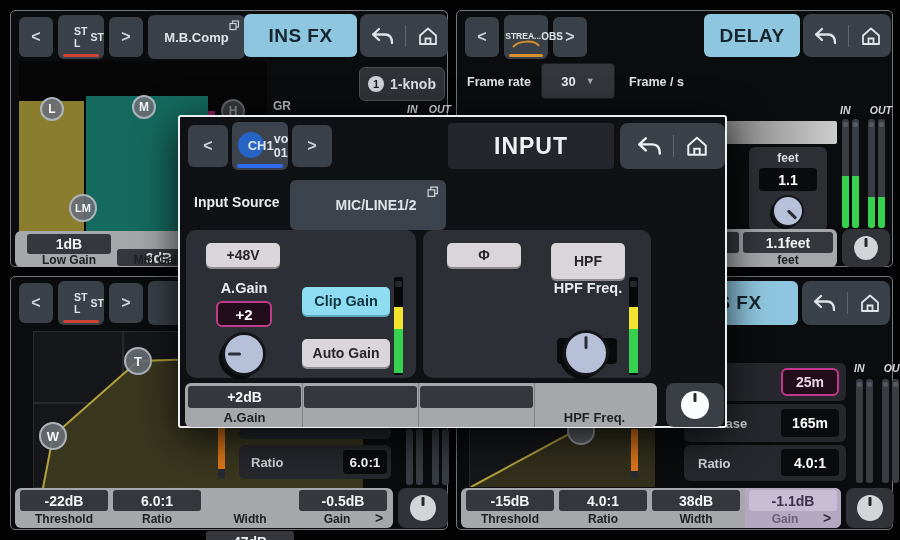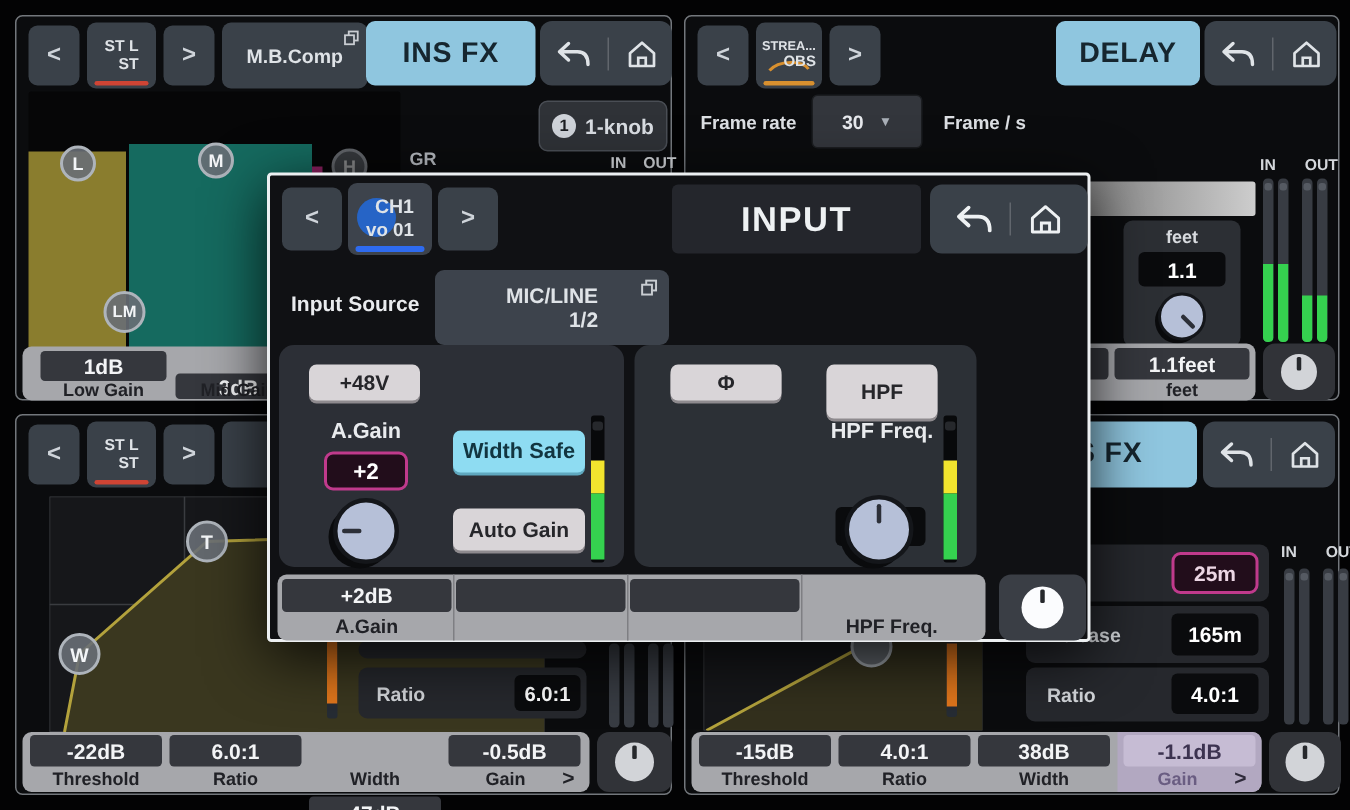--- a/index.html
+++ b/index.html
@@ -2,21 +2,21 @@
 <html><head>
 <meta charset="utf-8">
 <style>
   * { box-sizing: border-box; margin: 0; padding: 0; }
   html,body { background:#000; }
   body { font-family:"Liberation Sans","DejaVu Sans",sans-serif; }
   #screen { position:relative; width:900px; height:540px; background:#030304; overflow:hidden; }
   .abs { position:absolute; }
   .panel { position:absolute; background:#0b0c0e; border:1px solid #73777c; border-radius:5px; }
   .btn { position:absolute; background:#3a4149; border-radius:6px; color:#dfe3e7; display:flex; align-items:center; justify-content:center; font-weight:bold; }
-  .btn .two { display:flex; flex-direction:column; align-items:flex-end; line-height:1.15; position:relative; z-index:2; }
+  .btn .two { display:flex; flex-direction:row; align-items:center; line-height:1.15; position:relative; z-index:2;margin-left:16px; }
   .chev { font-size:16px; color:#cfd4da; font-weight:bold; }
   .uline { position:absolute; left:5px; right:5px; bottom:2px; height:3px; border-radius:2px; }
   .red { background:#cf4434; } .orange { background:#d8902f; } .blue { background:#2e6bf0; height:4px; }
   .title-hl { position:absolute; background:#8fc6df; border-radius:6px; color:#16262f; font-weight:bold; display:flex; align-items:center; justify-content:center; font-size:19px; letter-spacing:.5px; }
   .navgroup { position:absolute; background:#3a4149; border-radius:8px; display:flex; align-items:center; justify-content:center; }
   .navgroup .sep { width:1px; height:22px; background:#61666d; margin:0 11px; }
   .gbar { position:absolute; background:#a6a7ab; border-radius:6px; }
   .cellv { position:absolute; background:#35373d; border-radius:3px; color:#f3f4f6; font-weight:bold; font-size:14px; display:flex; align-items:center; justify-content:center; }
   .celllab { position:absolute; color:#202126; font-weight:bold; font-size:12px; display:flex; align-items:center; justify-content:center; }
   .knobbtn { position:absolute; background:#313338; border-radius:8px; display:flex; align-items:center; justify-content:center; }
@@ -29,21 +29,21 @@
   .handle { position:absolute; border-radius:50%; background:rgba(104,110,118,.9); border:2px solid #aeb4bb; color:#f3f5f7; font-weight:bold; display:flex; align-items:center; justify-content:center; font-size:12px; }
   .litebtn { position:absolute; background:#d9d5d8; border-radius:5px; color:#26262a; font-weight:bold; display:flex; align-items:center; justify-content:center; box-shadow:0 2px 0 #8e8a8e; font-size:14px; }
   .cyanbtn { background:#8edcf2; box-shadow:0 2px 0 #5fa8bf; color:#123540; }
   .blackval { position:absolute; background:#0a0b0d; border-radius:4px; color:#fff; font-weight:bold; display:flex; align-items:center; justify-content:center; font-size:14px; }
   .magval { position:absolute; background:#220d1b; border:2px solid #c03a8c; border-radius:6px; color:#fff; font-weight:bold; display:flex; align-items:center; justify-content:center; font-size:15px; }
   .prow { position:absolute; background:#26282d; border-radius:6px; }
   .prowlabel { position:absolute; color:#d4d7db; font-weight:bold; font-size:13px; }
   .mbar { position:absolute; width:7px; background:#383c43; border-radius:3px; overflow:hidden; }
   .mbar .dot { position:absolute; left:1px; right:1px; top:3px; height:5px; border-radius:2px; background:#555a62; }
   .mbar .fill { position:absolute; left:0; right:0; bottom:0; background:#35d14f; }
-  .iolabels { position:absolute; display:flex; justify-content:space-between; color:#d4d7db; font-weight:bold; font-size:10.5px; }
+  .iolabels { position:absolute; display:flex; justify-content:space-between; color:#d4d7db; font-weight:bold; font-size:10.5px;font-style:italic; }
   .mmeter { position:absolute; width:9px; background:#08090b; border-radius:2px; }
   .mmeter .pk { position:absolute; left:1px; right:1px; top:4px; height:6px; border-radius:2px; background:#26282c; }
   .mmeter .yl { position:absolute; left:0; right:0; top:30px; height:22px; background:#f2e42e; }
   .mmeter .gr { position:absolute; left:0; right:0; top:52px; bottom:2px; background:#35d14f; }
   .smtxt { position:absolute; color:#dde0e4; font-weight:bold; font-size:12.5px; }
   .dropdown { position:absolute; background:#33363c; border:1px solid #1b1d20; border-radius:4px; display:flex; align-items:center; justify-content:center; gap:10px; color:#e8eaee; font-weight:bold; font-size:13px; }
   .caret { font-size:9px; color:#aab0b8; }
   .grmeter { position:absolute; width:7px; background:#262c34; border-radius:2px; overflow:hidden; }
   .grmeter .gfill { position:absolute; left:0; right:0; background:#e0761c; }
   svg { display:block; }
@@ -383,21 +383,21 @@
       </span>
     </div>
 
     <div class="abs" style="left:6px;top:113px;width:230px;height:148px;background:#2c2f36;border-radius:10px;">
       <div class="litebtn" style="left:20px;top:13px;width:74px;height:24px;">+48V</div>
       <div class="abs" style="left:20px;top:50px;width:76px;text-align:center;color:#e9ebee;font-weight:bold;font-size:14.5px;">A.Gain</div>
       <div class="magval" style="left:30px;top:71px;width:56px;height:26px;">+2</div>
       <div class="bigknob" style="left:36px;top:102px;width:44px;height:44px;">
           <span class="kp-left"></span>
         </div>
-      <div class="litebtn cyanbtn" style="left:116px;top:57px;width:88px;height:28px;font-size:14.5px;">Width Safe</div>
+      <div class="litebtn cyanbtn" style="left:116px;top:57px;width:88px;height:28px;font-size:14.5px;">Clip Gain</div>
       <div class="litebtn" style="left:116px;top:109px;width:88px;height:28px;">Auto Gain</div>
       <div class="mmeter" style="left:208px;top:47px;height:98px;">
           <span class="pk"></span>
           <span class="yl"></span>
           <span class="gr"></span>
         </div>
     </div>
 
     <div class="abs" style="left:243px;top:113px;width:228px;height:148px;background:#2c3036;border-radius:10px;">
       <div class="litebtn" style="left:24px;top:13px;width:74px;height:24px;">Φ</div>

